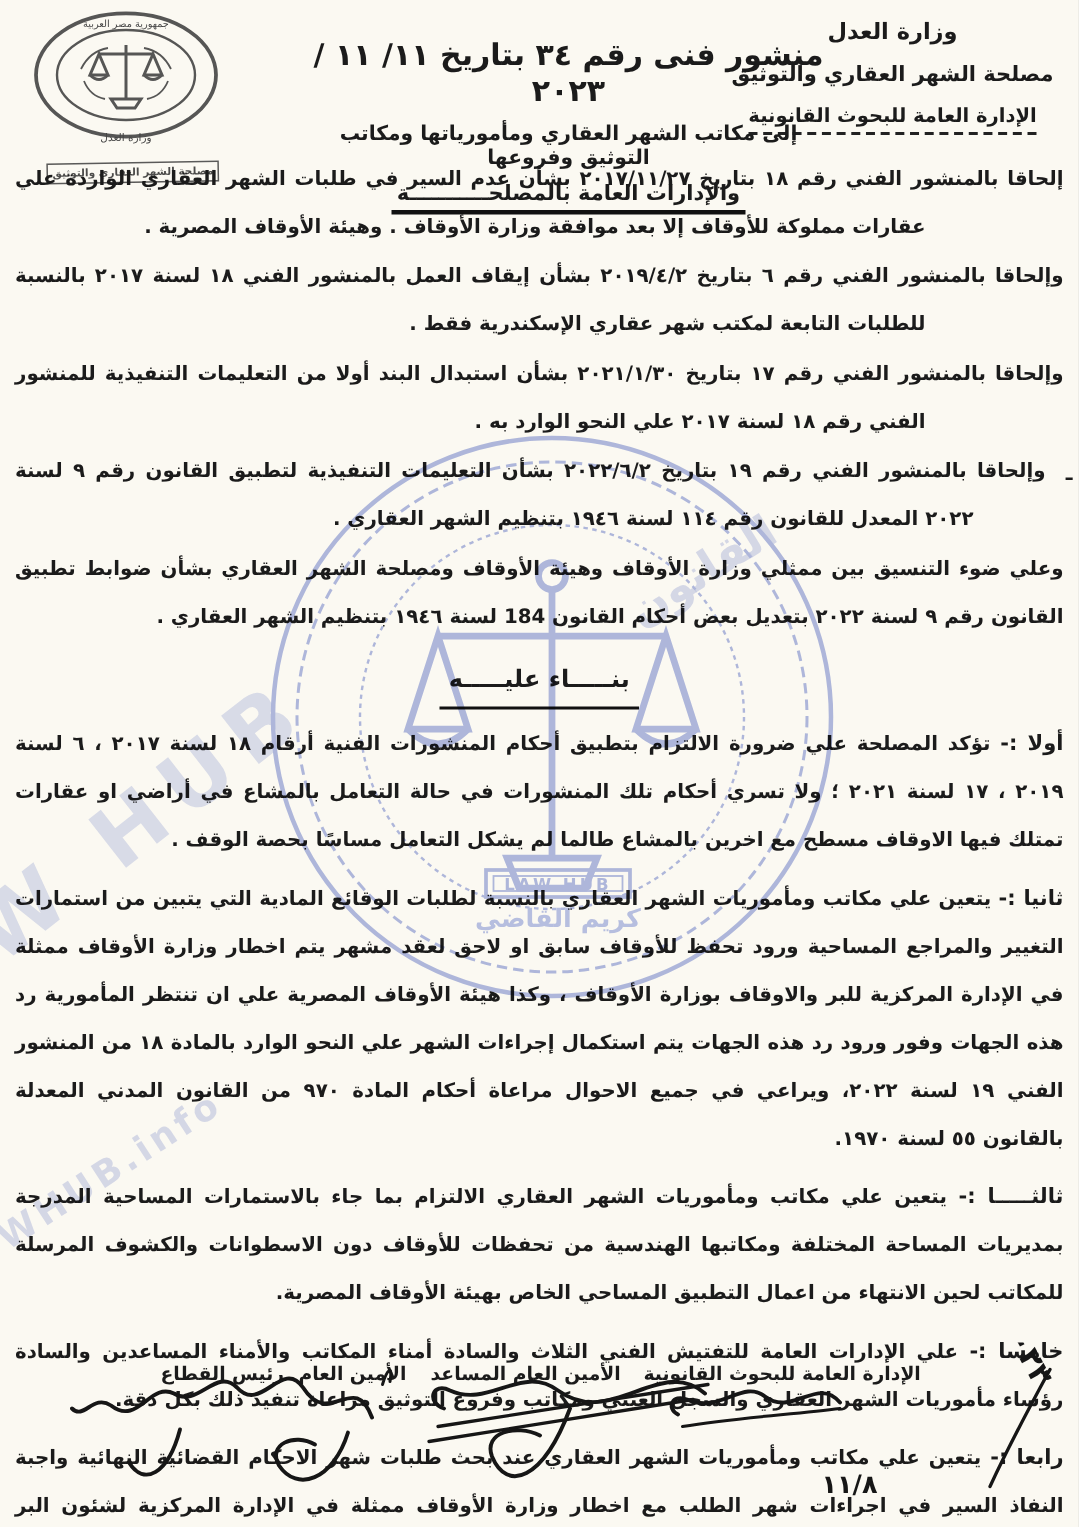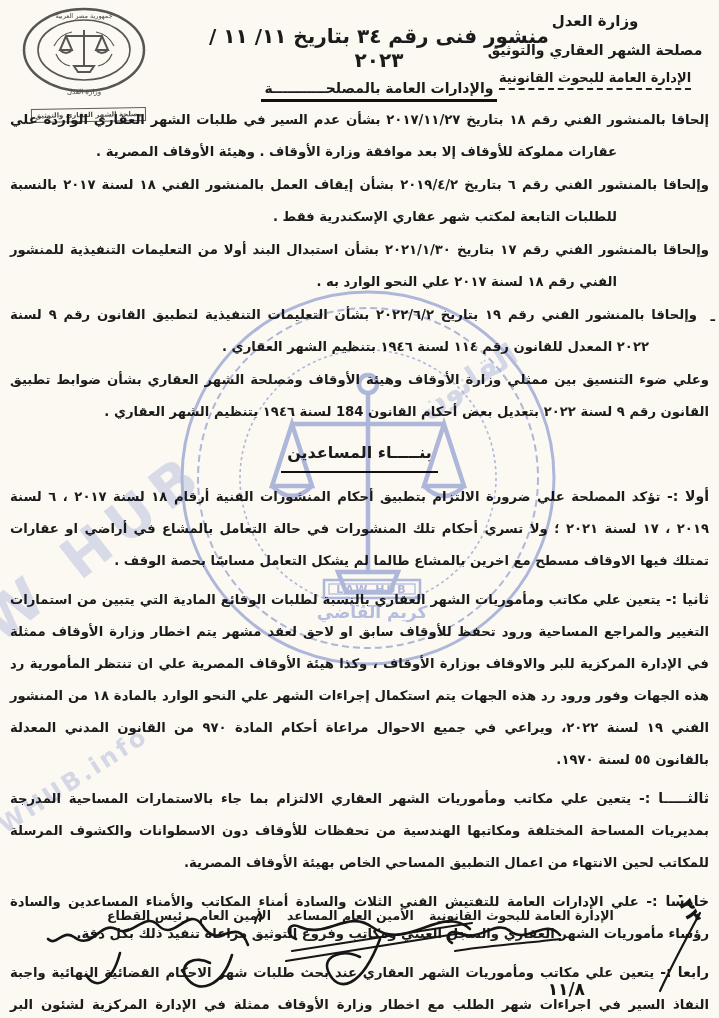--- a/index.html
+++ b/index.html
@@ -81,20 +81,21 @@
   <div class="txt-layer">
 
     <div class="hdr-right">
       <div class="l1">وزارة العدل</div>
       <div class="l2">مصلحة الشهر العقاري والتوثيق</div>
       <div><span class="l3">الإدارة العامة للبحوث القانونية</span></div>
     </div>
 
     <div class="hdr-center">
       <div class="t1">منشور فنى رقم ٣٤ بتاريخ ١١/ ١١ /٢٠٢٣</div>
+      <div class="t2">إلى مكاتب الشهر العقاري ومأمورياتها ومكاتب التوثيق وفروعها</div>
       <div><span class="t3">والإدارات العامة بالمصلحـــــــــــة</span></div>
     </div>
 
     <div class="seal-wrap">
       <svg width="140" height="92" viewBox="0 0 140 92">
         <g stroke="#3a3a3a" fill="none" opacity="0.85">
           <ellipse cx="70" cy="44" rx="60" ry="41" stroke-width="2.5"></ellipse>
           <ellipse cx="70" cy="44" rx="46" ry="30" stroke-width="1.6"></ellipse>
 
           <g stroke-width="2">
@@ -124,21 +125,21 @@
       <p class="hang">إلحاقا بالمنشور الفني رقم ١٨ بتاريخ ٢٠١٧/١١/٢٧ بشأن عدم السير في طلبات الشهر العقاري الواردة علي عقارات مملوكة للأوقاف إلا بعد موافقة وزارة الأوقاف . وهيئة الأوقاف المصرية .</p>
       <p class="hang">وإلحاقا بالمنشور الفني رقم ٦ بتاريخ ٢٠١٩/٤/٢ بشأن إيقاف العمل بالمنشور الفني ١٨ لسنة ٢٠١٧ بالنسبة للطلبات التابعة لمكتب شهر عقاري الإسكندرية فقط .</p>
       <p class="hang">وإلحاقا بالمنشور الفني رقم ١٧ بتاريخ ٢٠٢١/١/٣٠ بشأن استبدال البند أولا من التعليمات التنفيذية للمنشور الفني رقم ١٨ لسنة ٢٠١٧ علي النحو الوارد به .</p>
       <div class="p4wrap">
         <span class="p4-marker">ـ</span>
         <p class="hang" style="padding-right:60px;text-indent:-48px;">وإلحاقا بالمنشور الفني رقم ١٩ بتاريخ ٢٠٢٢/٦/٢ بشأن التعليمات التنفيذية لتطبيق القانون رقم ٩ لسنة ٢٠٢٢ المعدل للقانون رقم ١١٤ لسنة ١٩٤٦ بتنظيم الشهر العقاري .</p>
       </div>
       <p>وعلي ضوء التنسيق بين ممثلي وزارة الأوقاف وهيئة الأوقاف ومصلحة الشهر العقاري بشأن ضوابط تطبيق القانون رقم ٩ لسنة ٢٠٢٢ بتعديل بعض أحكام القانون 184 لسنة ١٩٤٦ بتنظيم الشهر العقاري .</p>
 
       <p class="sec-heading">
-        <span>بنـــــاء المساعدين</span>
+        <span>بنـــــاء عليـــــه</span>
       </p>
 
       <p class="item">
         <span class="lbl">أولا :-</span>
         <span>تؤكد المصلحة علي ضرورة الالتزام بتطبيق أحكام المنشورات الفنية أرقام ١٨ لسنة ٢٠١٧ ، ٦ لسنة ٢٠١٩ ، ١٧ لسنة ٢٠٢١ ؛ ولا تسري أحكام تلك المنشورات في حالة التعامل بالمشاع في أراضي او عقارات تمتلك فيها الاوقاف مسطح مع اخرين بالمشاع طالما لم يشكل التعامل مساسًا بحصة الوقف .</span>
       </p>
       <p class="item">
         <span class="lbl">ثانيا :-</span>
         <span>يتعين علي مكاتب ومأموريات الشهر العقاري بالنسبة لطلبات الوقائع المادية التي يتبين من استمارات التغيير والمراجع المساحية ورود تحفظ للأوقاف سابق او لاحق لعقد مشهر يتم اخطار وزارة الأوقاف ممثلة في الإدارة المركزية للبر والاوقاف بوزارة الأوقاف ، وكذا هيئة الأوقاف المصرية علي ان تنتظر المأمورية رد هذه الجهات وفور ورود رد هذه الجهات يتم استكمال إجراءات الشهر علي النحو الوارد بالمادة ١٨ من المنشور الفني ١٩ لسنة ٢٠٢٢، ويراعي في جميع الاحوال مراعاة أحكام المادة ٩٧٠ من القانون المدني المعدلة بالقانون ٥٥ لسنة ١٩٧٠.</span>
       </p>

